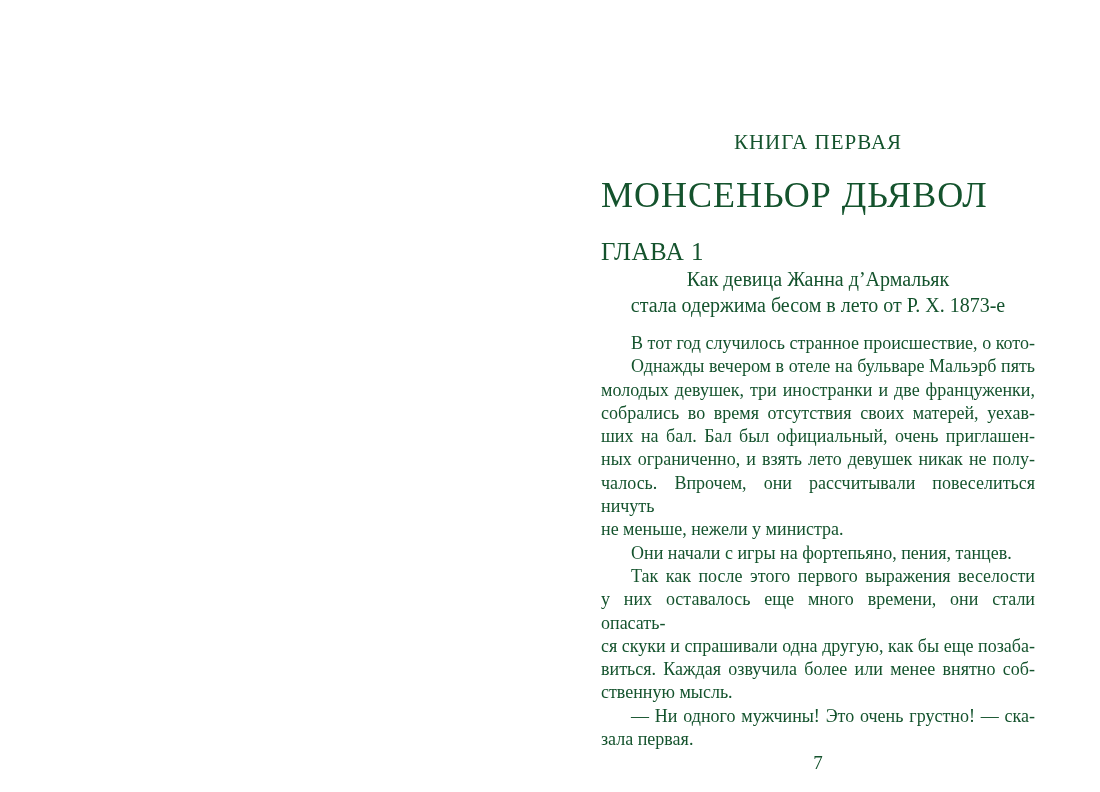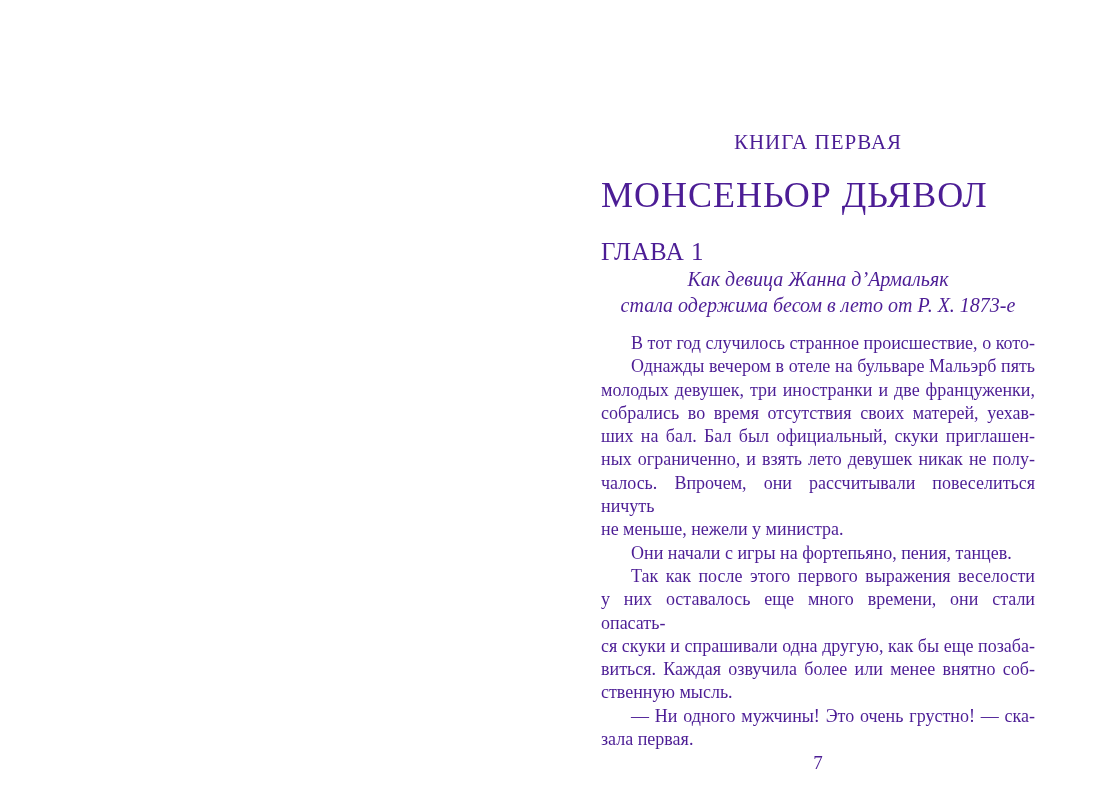--- a/index.html
+++ b/index.html
@@ -9,21 +9,21 @@
     width: 1100px;
     height: 792px;
     overflow: hidden;
   }
   .canvas {
     position: relative;
     width: 1100px;
     height: 792px;
     background: #ffffff;
     font-family: "Liberation Serif", "DejaVu Serif", serif;
-    color: #4c1d95;
+    color: #14532d;
   }
   .left-page {
     position: absolute;
     left: 0; top: 0;
     width: 550px; height: 792px;
     background: #ffffff;
   }
   .right-page {
     position: absolute;
     left: 601px; top: 0;
@@ -47,21 +47,20 @@
   .chapter-title {
     margin-top: 24px;
     text-align: left;
     font-size: 25px;
     line-height: 24px;
     letter-spacing: 0.5px;
   }
   .chapter-subtitle {
     margin-top: 2px;
     text-align: center;
-    font-style: italic;
     font-size: 20px;
     line-height: 26px;
   }
   .body-text {
     margin-top: 14px;
     font-size: 18px;
     line-height: 23.3px;
   }
   .line {
     text-align: justify;
@@ -100,21 +99,21 @@
     <div class="chapter-subtitle">
       <div>Как девица Жанна д’Армальяк</div>
       <div>стала одержима бесом в лето от Р. Х. 1873-е</div>
     </div>
 
     <div class="body-text">
       <div class="line indent">В тот год случилось странное происшествие, о кото-</div>
       <div class="line indent">Однажды вечером в отеле на бульваре Мальэрб пять</div>
       <div class="line">молодых девушек, три иностранки и две француженки,</div>
       <div class="line">собрались во время отсутствия своих матерей, уехав-</div>
-      <div class="line">ших на бал. Бал был официальный, скуки приглашен-</div>
+      <div class="line">ших на бал. Бал был официальный, очень приглашен-</div>
       <div class="line">ных ограниченно, и взять лето девушек никак не полу-</div>
       <div class="line">чалось. Впрочем, они рассчитывали повеселиться ничуть</div>
       <div class="line left">не меньше, нежели у министра.</div>
       <div class="line indent left">Они начали с игры на фортепьяно, пения, танцев.</div>
       <div class="line indent">Так как после этого первого выражения веселости</div>
       <div class="line">у них оставалось еще много времени, они стали опасать-</div>
       <div class="line">ся скуки и спрашивали одна другую, как бы еще позаба-</div>
       <div class="line">виться. Каждая озвучила более или менее внятно соб-</div>
       <div class="line left">ственную мысль.</div>
       <div class="line indent">— Ни одного мужчины! Это очень грустно! — ска-</div>

